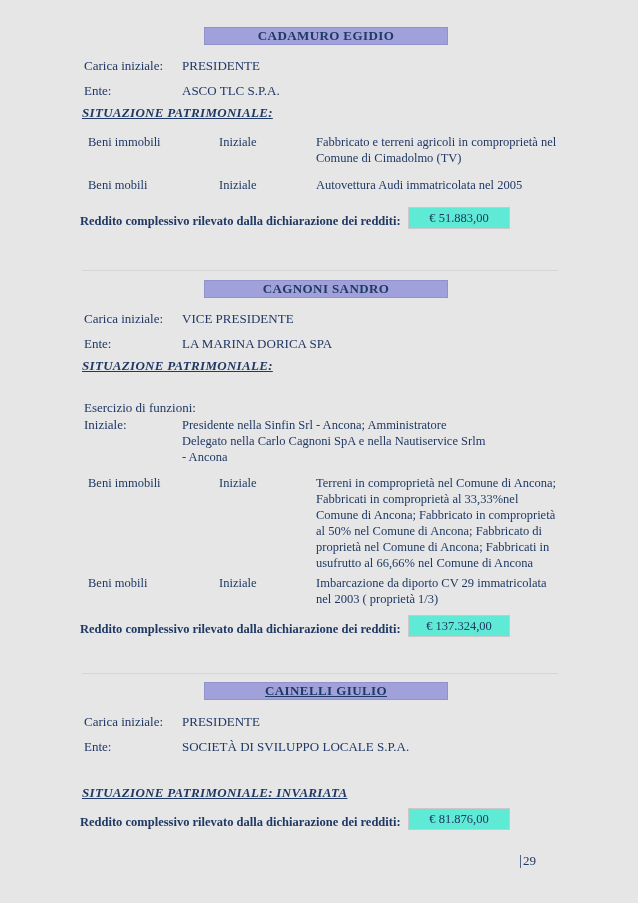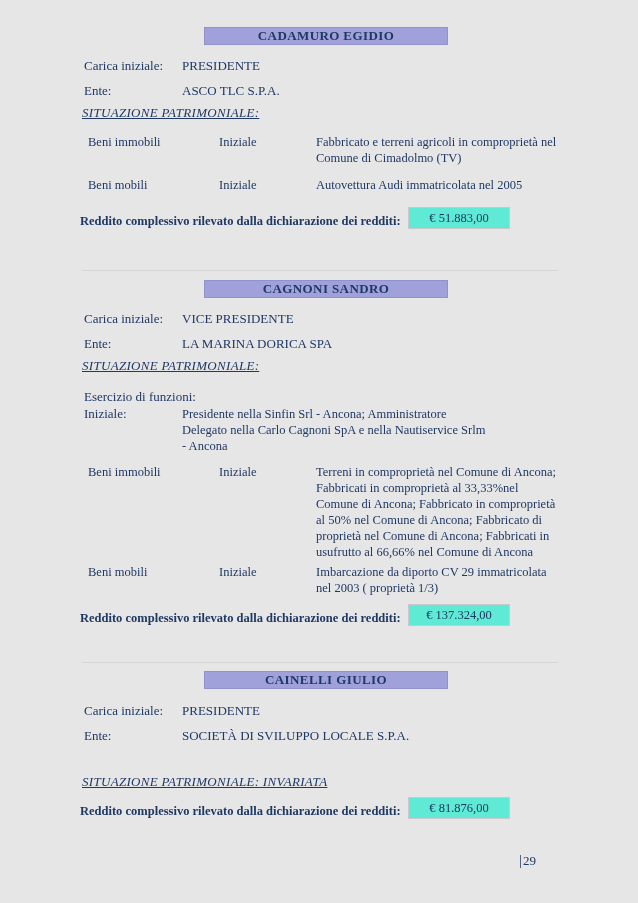--- a/index.html
+++ b/index.html
@@ -29,28 +29,28 @@
     line-height:16px;
     letter-spacing:0.4px;
   }
   .kv-row { display:flex; padding-left:4px; font-size:13px; line-height:17px; }
   .kv-row.first { margin-top:12px; }
   .kv-row + .kv-row { margin-top:8px; }
   .kv-label { width:98px; }
   .situazione {
     margin-top:5px;
     padding-left:2px;
-    font-weight:normal;
+    font-weight:bold;
     font-style:italic;
     text-decoration:underline;
     font-size:13px;
     line-height:17px;
     letter-spacing:0.3px;
   }
-  .esercizio { padding-left:4px; margin-top:14px; font-size:13px; line-height:17px; }
+  .esercizio { padding-left:4px; margin-top:25px; font-size:13px; line-height:17px; }
   .esercizio-row { display:flex; padding-left:4px; margin-top:1px; font-size:12.5px; line-height:16px; }
   .esercizio-label { width:98px; font-size:13px; }
   .esercizio-value { width:308px; }
   .asset-row { display:flex; padding-left:8px; font-size:12.5px; line-height:16px; }
   .asset-col1 { width:131px; }
   .asset-col2 { width:97px; }
   .asset-col3 { flex:1; }
   .reddito-row { display:flex; align-items:flex-end; font-size:12.5px; }
   .reddito-label { font-weight:bold; width:328px; line-height:15px; }
   .value-box {
@@ -73,21 +73,21 @@
   
   #sec1 .asset-row.r1 { margin-top:13px; }
   #sec1 .asset-row.r2 { margin-top:11px; }
   #sec1 .reddito-row { margin-top:14px; }
   .divider.d1 { margin-top:41px; }
   #sec2 .name-bar { margin-top:9px; }
   #sec2 .asset-row.r1 { margin-top:10px; }
   #sec2 .asset-row.r2 { margin-top:4px; }
   #sec2 .reddito-row { margin-top:8px; }
   .divider.d2 { margin-top:36px; }
-  #sec3 .name-bar { margin-top:8px; }
+  #sec3 .name-bar { margin-top:8px;text-decoration:underline; }
   #sec3 .kv-row.first { margin-top:13px; }
   #sec3 .situazione { margin-top:29px; }
   #sec3 .reddito-row { margin-top:7px; }
 </style>
 </head>
 <body>
 
 <div class="page">
 
   <section id="sec1">

